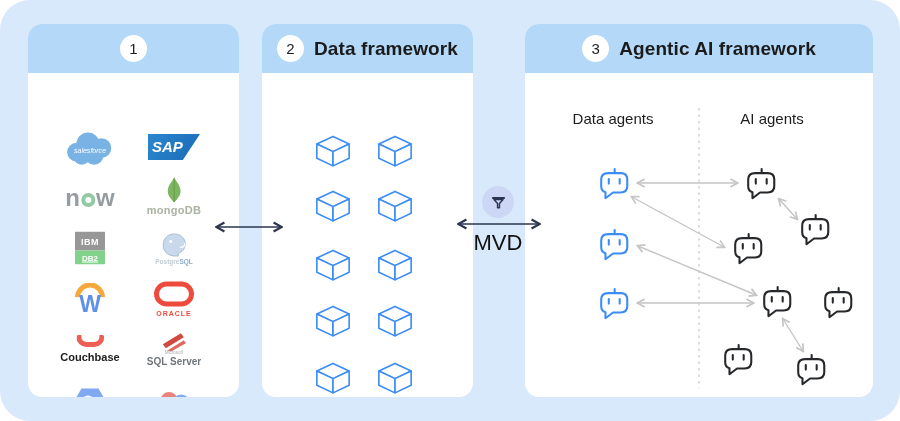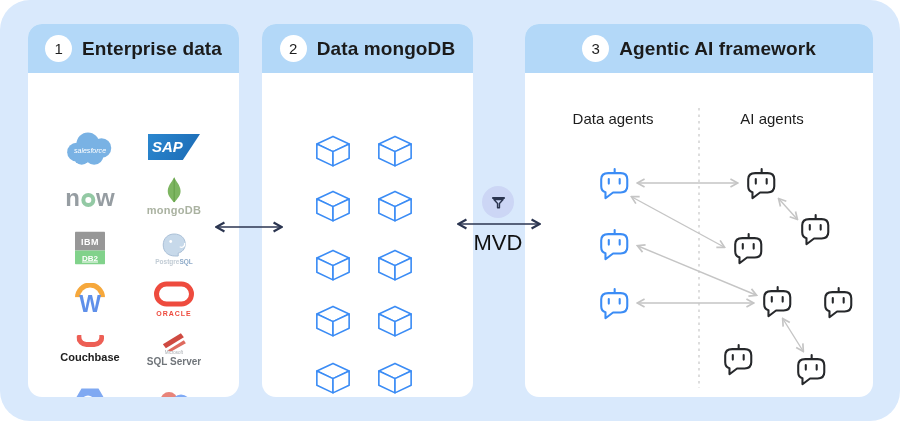--- a/index.html
+++ b/index.html
@@ -56,21 +56,20 @@
 </style>
 </head>
 <body>
 
 <div class="canvas">
   <div class="bg"></div>
 
   <section class="panel p1">
     <header class="phead">
       <span class="numcircle">1</span>
-      <h2 class="ptitle">Enterprise data</h2>
     </header>
 
     <div class="pbody">
 
       <div class="cell" style="left:62px;top:107px;">
         <svg width="56" height="38" viewBox="0 0 54 36">
           <g fill="#79b2e4">
             <circle cx="14" cy="23" r="9"></circle>
               <circle cx="25" cy="15" r="11"></circle>
             <circle cx="38" cy="19" r="9.5"></circle>
@@ -162,21 +161,21 @@
           <rect x="10" y="14" width="10" height="12" fill="#ffffff"></rect>
         </svg>
       </div>
 
     </div>
   </section>
 
   <section class="panel p2">
     <header class="phead">
       <span class="numcircle">2</span>
-      <h2 class="ptitle">Data mongoDB</h2>
+      <h2 class="ptitle">Data framework</h2>
     </header>
     <div class="pbody" id="cube-grid">
         <div style="position: absolute; left: 52px; top: 95px; width: 38px; height: 33px;"><svg viewBox="0 0 40 34" fill="none">
     <g fill="#ffffff" stroke="#3b8cf5" stroke-width="1.7" stroke-linejoin="round">
       <polygon points="20,1.5 37,9.5 20,17.5 3,9.5"></polygon>
       <polygon points="3,9.5 20,17.5 20,32.5 3,24.5"></polygon>
       <polygon points="37,9.5 20,17.5 20,32.5 37,24.5"></polygon>
     </g>
   </svg></div>
         <div style="position: absolute; left: 114px; top: 95px; width: 38px; height: 33px;"><svg viewBox="0 0 40 34" fill="none">

